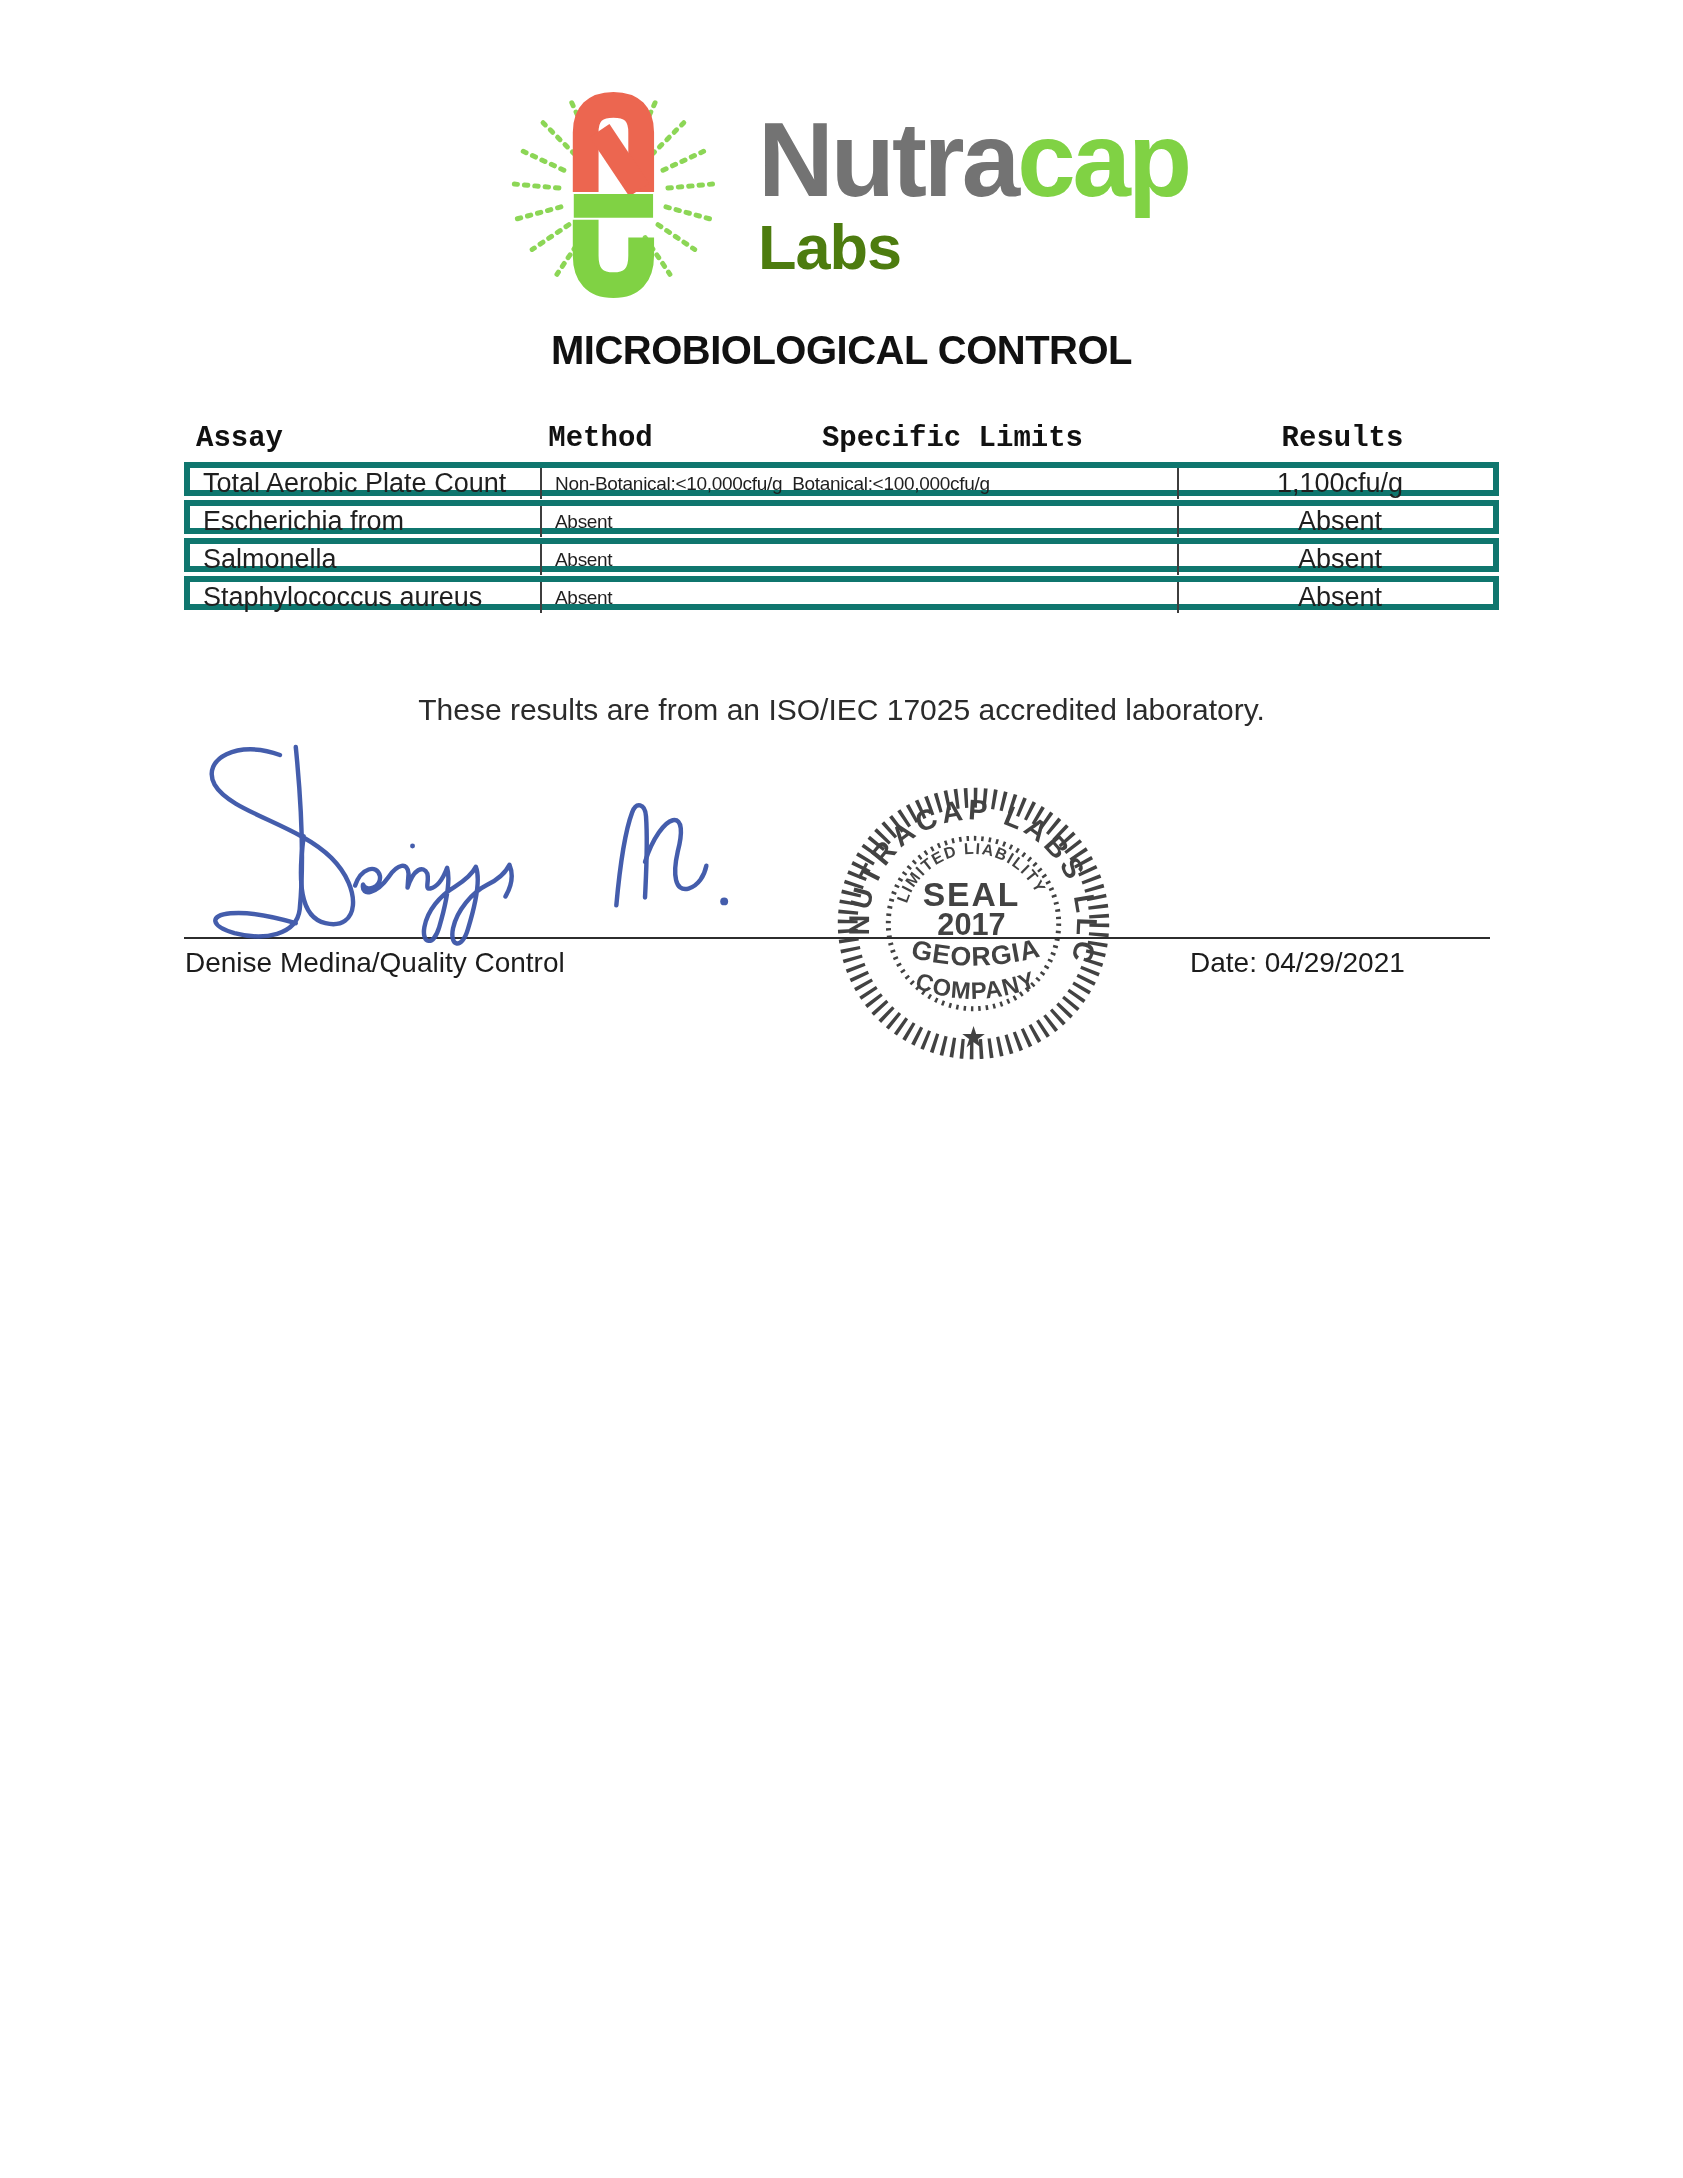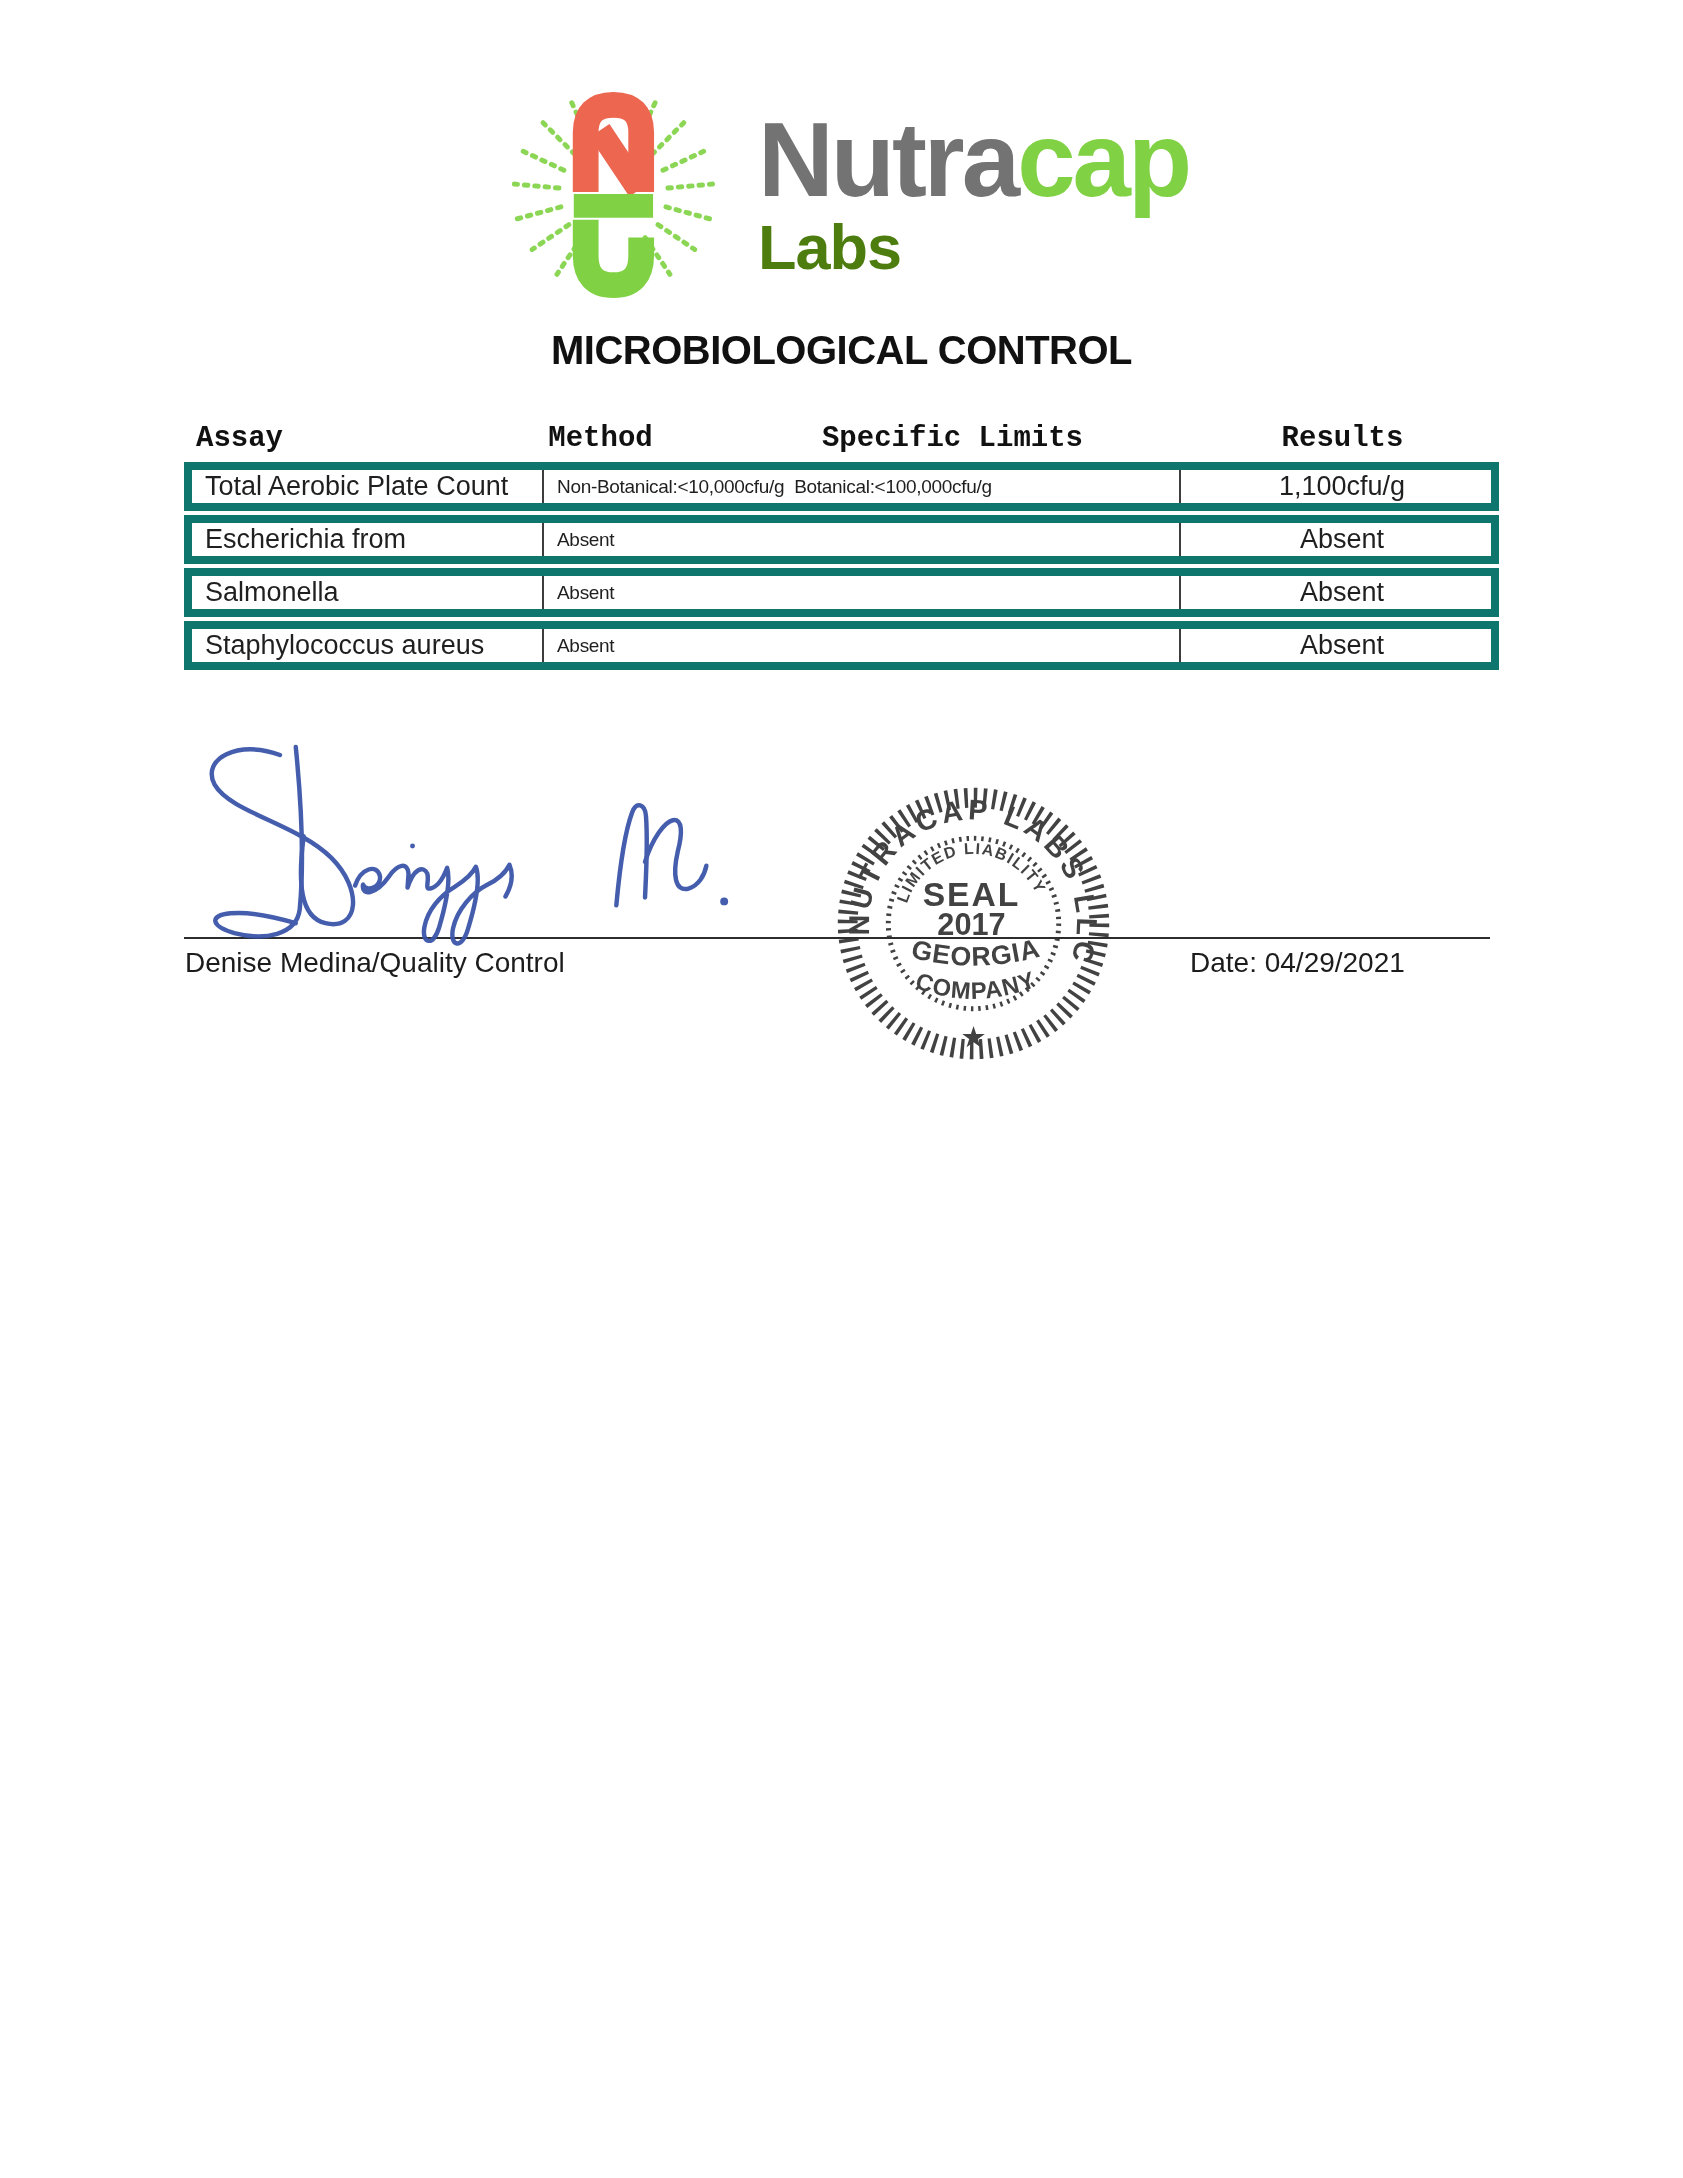--- a/index.html
+++ b/index.html
@@ -19,21 +19,21 @@
   .doc-title{position:absolute;top:328px;left:0;width:100%;text-align:center;font-size:40px;font-weight:bold;letter-spacing:-0.5px;color:#111;}
 
   
   .assay-table{position:absolute;left:184px;top:420px;width:1315px;}
   .t-head{position:relative;height:42px;font-weight:bold;font-size:29px;color:#111;font-family:Liberation Mono, monospace;}
   .t-head .h{position:absolute;top:2px;}
   .h1{left:12px;}
   .h2{left:347px;width:139px;text-align:center;}
   .h3{left:521px;width:495px;text-align:center;}
   .h4{left:991px;width:335px;text-align:center;}
-  .t-row{display:grid;grid-template-columns:352px 637px 322px;height:49px;box-sizing:border-box;border:8px solid #0f766e;margin-bottom:4px;align-items:center;font-size:27px;background:#fff;}
+  .t-row{display:grid;grid-template-columns:352px 637px 322px;height:34px;box-sizing:border-box;border:6px solid #0f766e;margin-bottom:4px;align-items:center;font-size:27px;background:#fff;}
   .t-row:last-child{margin-bottom:0;}
   .c{height:100%;display:flex;align-items:center;box-sizing:border-box;}
   .c1{padding-left:13px;border-right:2px solid #3d3d3d;}
   .c2{padding-left:13px;border-right:2px solid #3d3d3d;font-size:19px;letter-spacing:-0.3px;white-space:nowrap;overflow:hidden;}
   .c3{justify-content:center;}
 
   
   .iso-note{position:absolute;top:693px;left:0;width:100%;text-align:center;font-size:30px;color:#2b2b2b;}
 
   
@@ -106,20 +106,21 @@
       <div class="c c2">Absent</div>
       <div class="c c3">Absent</div>
     </div>
     <div class="t-row">
       <div class="c c1">Staphylococcus aureus</div>
       <div class="c c2">Absent</div>
       <div class="c c3">Absent</div>
     </div>
   </div>
 
+  <div class="iso-note">These results are from an ISO/IEC 17025 accredited laboratory.</div>
 
   <div class="sig-line"></div>
 
   <svg class="signature-svg" width="559" height="210" viewBox="0 0 565 212">
     <g fill="none" stroke="#3B55A8" stroke-width="4.5" stroke-linecap="round" stroke-linejoin="round" opacity="0.95">
       <path d="M 100,14 C 58,-2 20,18 34,44 C 50,72 118,84 152,118 C 184,150 180,192 146,184 C 120,178 118,142 124,96"></path>
       <path d="M 116,6 C 122,66 124,128 120,170 C 117,196 84,202 54,194 C 30,187 28,176 50,174 C 72,172 96,178 116,184"></path>
       <path d="M 176,146 C 182,128 198,124 201,136 C 203,148 187,153 184,145 C 182,158 198,154 210,137 C 219,124 229,122 230,134 L 229,148 C 235,129 245,125 249,134 C 251,142 246,150 252,149 C 261,147 266,136 269,128 C 273,142 268,164 261,188 C 255,208 243,205 246,188 C 249,171 262,156 277,147 C 285,142 294,135 298,127 C 303,140 298,164 290,190 C 284,211 271,208 275,189 C 279,171 294,153 310,145 C 320,140 328,133 332,125 C 337,137 332,150 328,157"></path>
       <circle cx="234" cy="106" r="2.5" fill="#3B55A8" stroke="none"></circle>
       <path d="M 440,166 C 444,122 450,88 456,72 C 460,61 469,63 470,76 C 472,104 470,136 469,158"></path>

